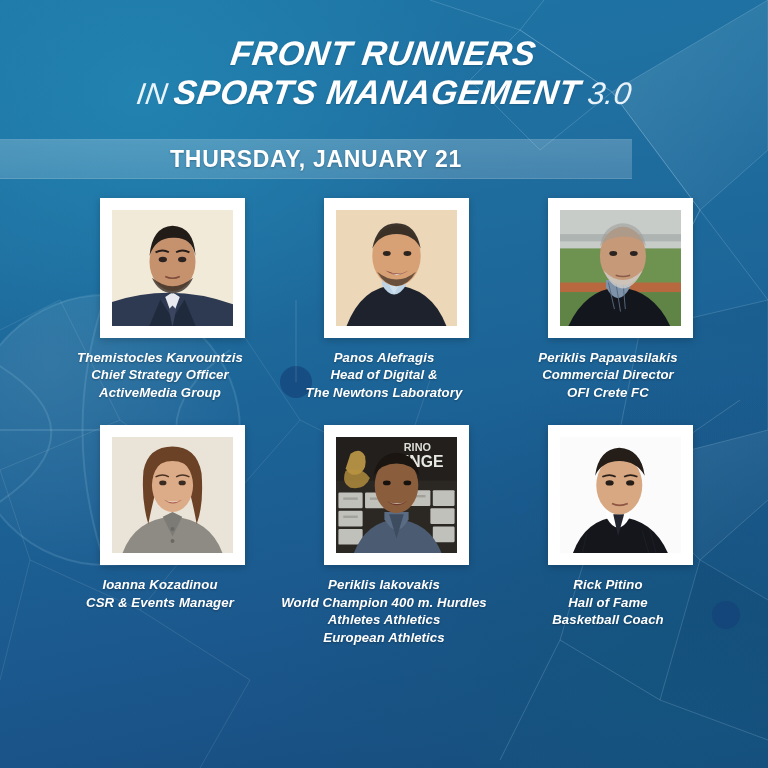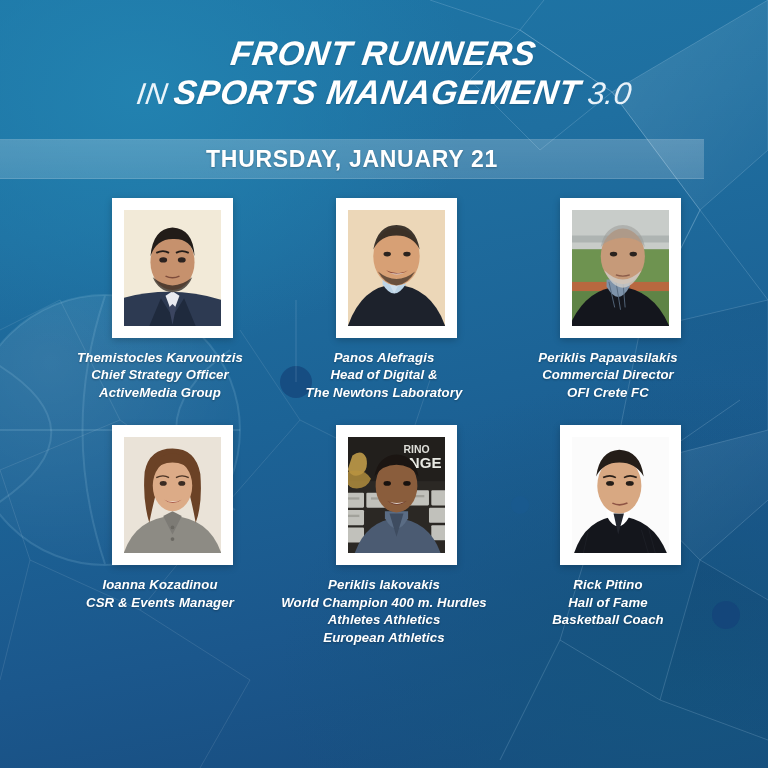--- a/index.html
+++ b/index.html
@@ -86,21 +86,21 @@
     display: inline-block;
     transform: skewX(-8deg);
     margin-left: 7px;
   }
 
   
   .date-band {
     position: absolute;
     top: 139px;
     left: 0;
-    width: 704px;
+    width: 632px;
     height: 38px;
     background: linear-gradient(180deg, rgba(255,255,255,0.22) 0%, rgba(255,255,255,0.17) 100%);
     border-top: 1px solid rgba(255,255,255,0.10);
     border-bottom: 1px solid rgba(255,255,255,0.08);
     display: flex;
     align-items: center;
     justify-content: center;
   }
   .date-text {
     color: #ffffff;
@@ -123,21 +123,21 @@
     align-items: flex-start;
   }
   .row-2 { margin-top: 24px; }
   .cell {
     width: 224px;
     display: flex;
     flex-direction: column;
     align-items: center;
   }
   .photo-frame {
-    width: 121px;
+    width: 145px;
     height: 140px;
     background: #ffffff;
     padding: 12px;
     box-sizing: border-box;
     box-shadow: 0 2px 7px rgba(0,0,0,0.22);
     overflow: hidden;
     margin-left: 24px;
   }
   .photo {
     width: 100%;

